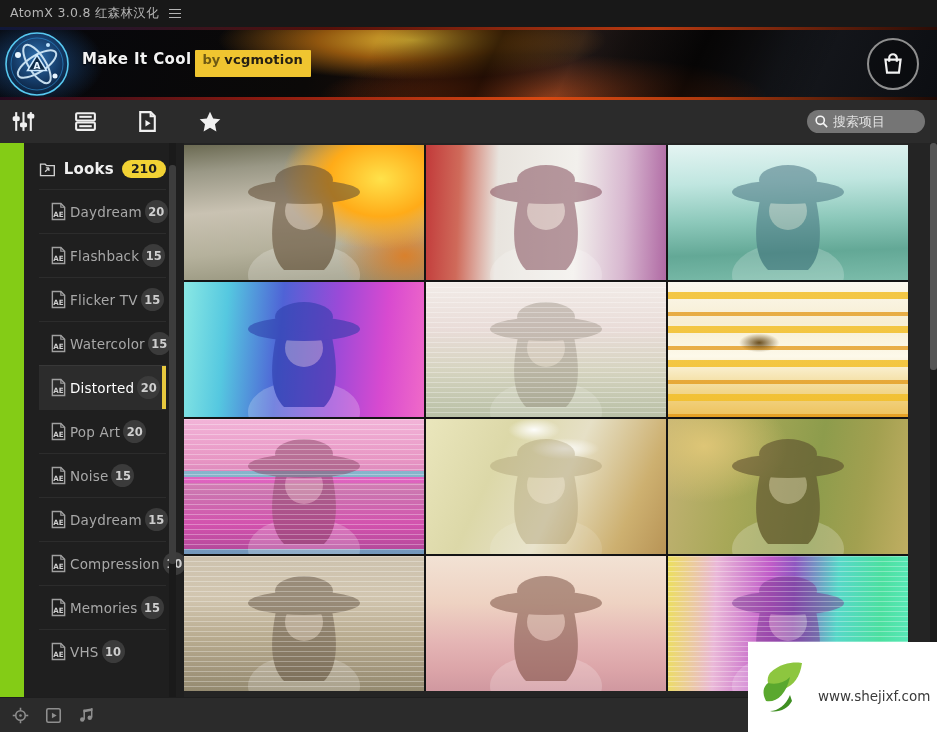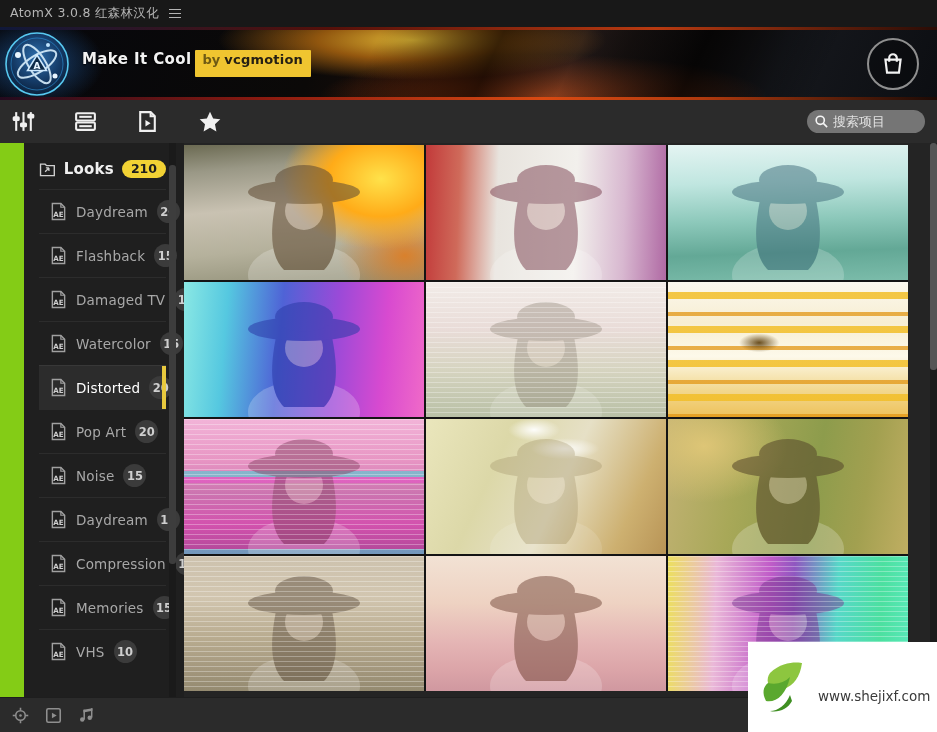--- a/index.html
+++ b/index.html
@@ -74,21 +74,21 @@
   
   .sidebar { position:relative; width:160px; flex:0 0 auto; background:#1f1f1f;margin-left:24px; }
   .side-list { position:absolute; left:15px; top:6px; width:127px; }
   .side-header { display:flex; align-items:center; gap:8px; height:40px; cursor:pointer; }
   .side-header .hdr-label { color:#f0f0f0; font-size:15px; font-weight:bold; letter-spacing:.2px; }
   .hdr-badge {
     background:#f2d234; color:#1d1d1d; font-size:12.5px; font-weight:bold;
     border-radius:11px; padding:3px 9px; line-height:1;
   }
   .side-item {
-    position:relative; display:flex; align-items:center; gap:9px; height:44px;
+    position:relative; display:flex; align-items:center; gap:3px; height:44px;
     border-top:1px solid rgba(255,255,255,.06); padding-left:11px; cursor:pointer;
   }
   .side-item .ae-icon { width:17px; height:19px; flex:0 0 auto; display:flex; }
   .side-label { color:#a8a8a8; font-size:13.5px; letter-spacing:.2px; white-space:nowrap; }
   .side-count {
     min-width:23px; height:23px; border-radius:12px; background:#3b3b3b; color:#cfcfcf;
     font-size:11.5px; font-weight:bold; display:flex; align-items:center; justify-content:center;
     padding:0 3px; flex:0 0 auto;
   }
   .side-item .sel-bar { display:none; }
@@ -265,21 +265,21 @@
   </div>
 
   <div class="side-item">
     <span class="ae-icon">
       <svg width="17" height="19" viewBox="0 0 18 20" fill="none">
         <path d="M2.5 1.5 h9 l4 4 v13 h-13 z" stroke="#a0a0a0" stroke-width="1.5"></path>
         <path d="M11.5 1.5 v4 h4" stroke="#a0a0a0" stroke-width="1.3"></path>
         <text x="3.4" y="15.5" font-size="7.5" font-weight="bold" fill="#d0d0d0" font-family="DejaVu Sans, sans-serif">AE</text>
       </svg>
     </span>
-    <span class="side-label">Damaged TV</span>
+    <span class="side-label">Flicker TV</span>
     <span class="side-count">15</span>
 
   </div>
 
   <div class="side-item">
     <span class="ae-icon">
       <svg width="17" height="19" viewBox="0 0 18 20" fill="none">
         <path d="M2.5 1.5 h9 l4 4 v13 h-13 z" stroke="#a0a0a0" stroke-width="1.5"></path>
         <path d="M11.5 1.5 v4 h4" stroke="#a0a0a0" stroke-width="1.3"></path>
         <text x="3.4" y="15.5" font-size="7.5" font-weight="bold" fill="#d0d0d0" font-family="DejaVu Sans, sans-serif">AE</text>

